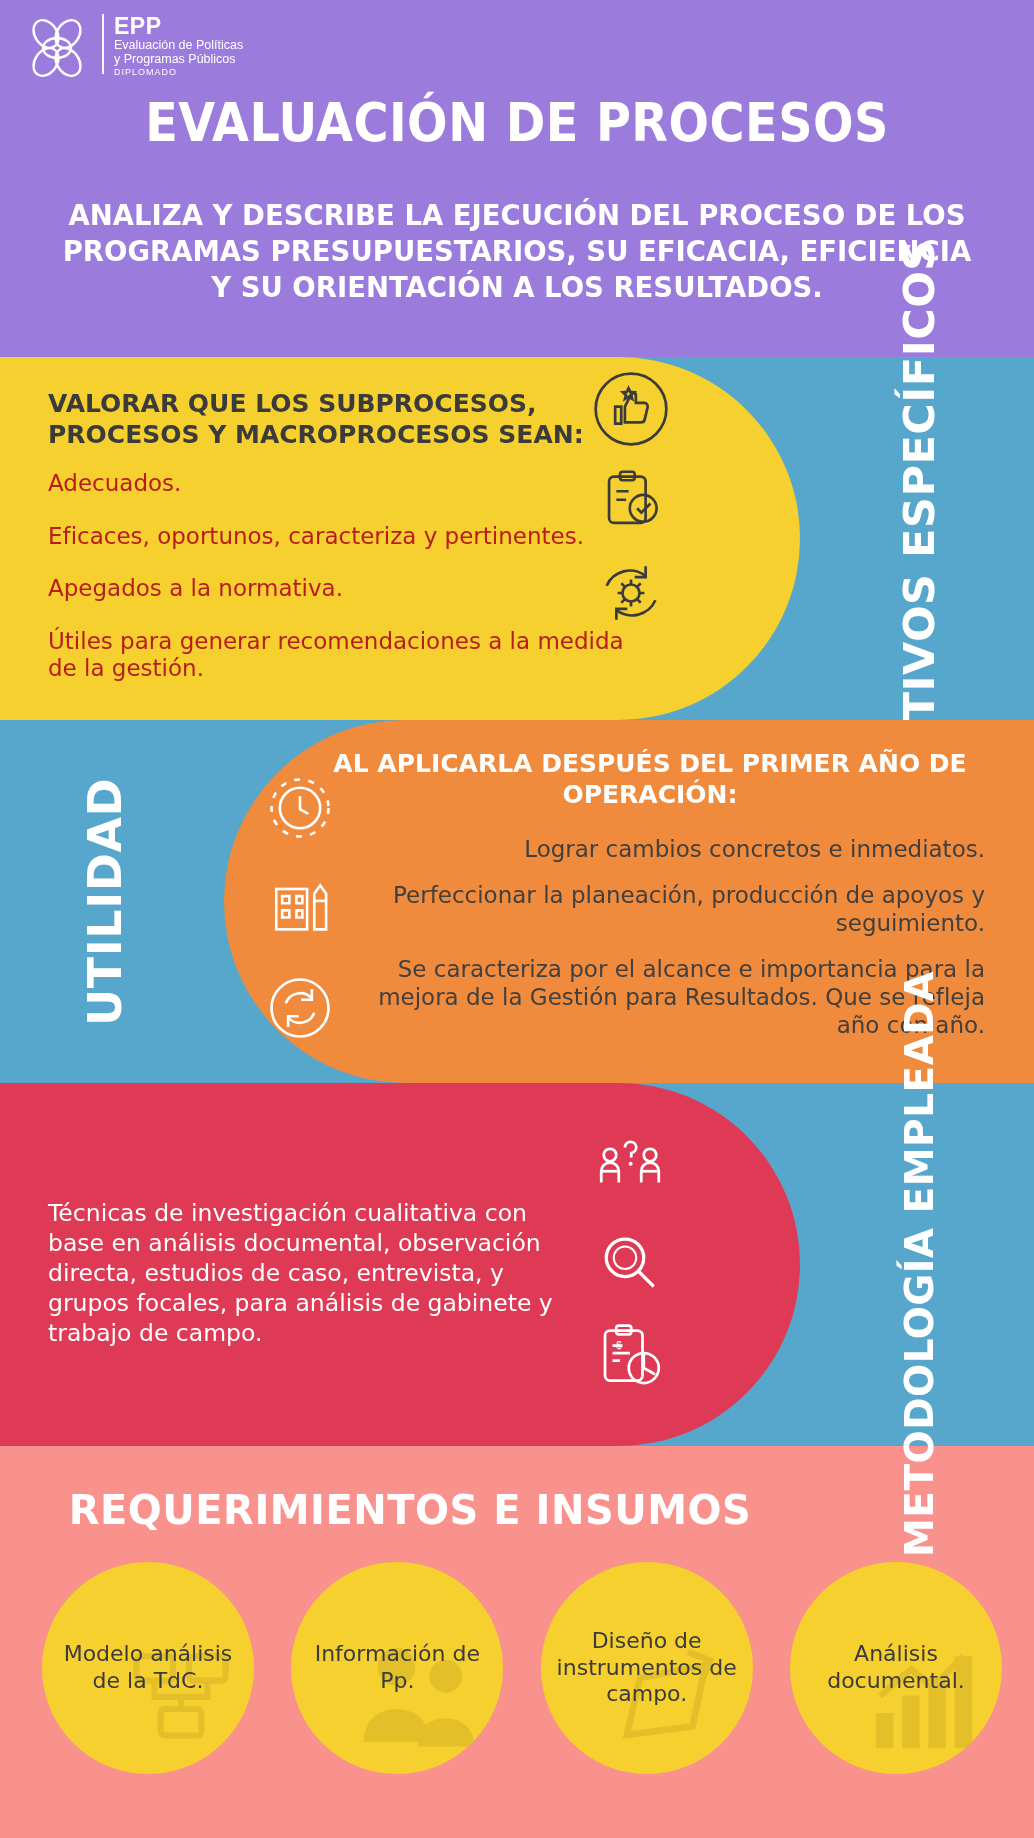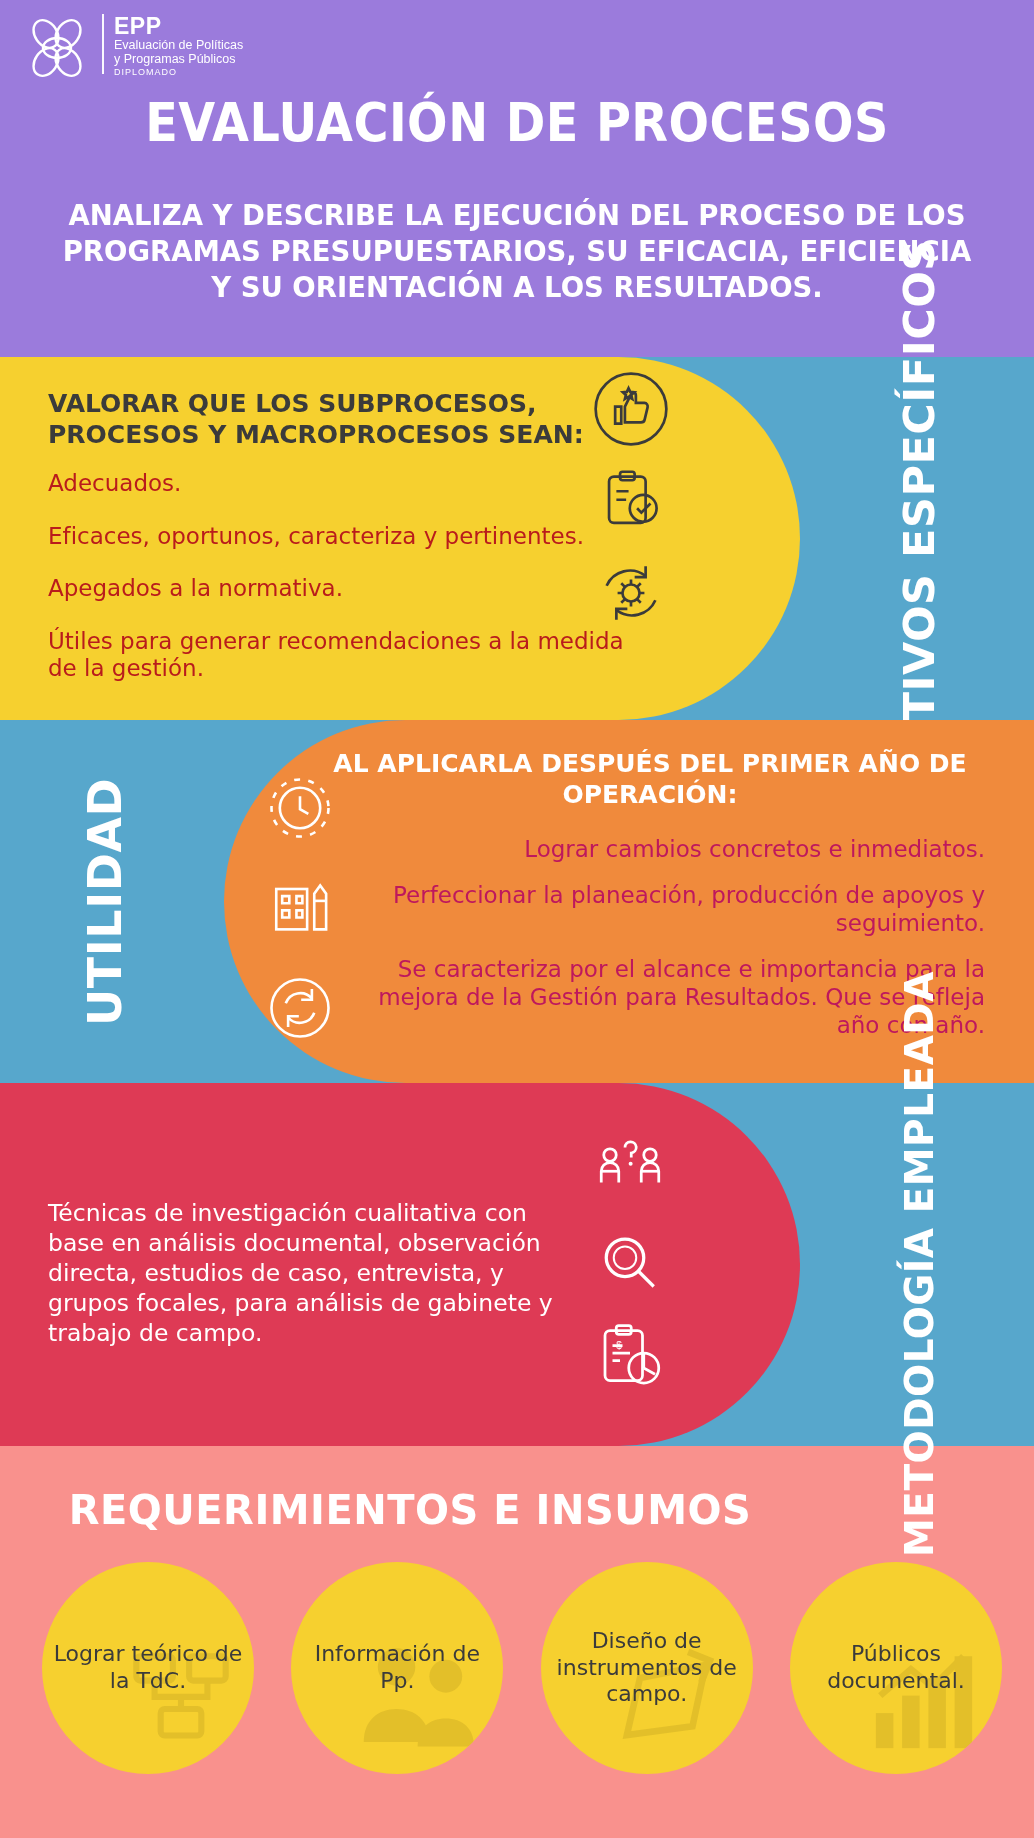--- a/index.html
+++ b/index.html
@@ -196,21 +196,21 @@
     color: #ffffff;
     font-size: 25px;
     font-weight: bold;
     font-family: "DejaVu Sans", sans-serif;
     line-height: 1.25;
   }
   .s2-list {
     position: absolute;
     left: 340px; top: 835px;
     width: 645px;
-    color: #be185d;
+    color: #404040;
     text-align: right;
   }
   .s2-list .li {
     font-size: 23px;
     line-height: 1.22;
     margin-bottom: 18px;
     font-family: "DejaVu Sans", sans-serif;
   }
   .s2-icons {
     position: absolute;
@@ -445,21 +445,21 @@
 
     <div class="circle">
       <span class="c-bg">
         <svg width="130" height="130" viewBox="0 0 64 64" fill="none" stroke="#b79a1f" stroke-width="3">
           <rect x="10" y="8" width="18" height="12" rx="2"></rect>
           <rect x="36" y="8" width="18" height="12" rx="2"></rect>
           <rect x="22" y="34" width="20" height="13" rx="2"></rect>
           <path d="M19 20v8h26v-8M32 28v6"></path>
         </svg>
       </span>
-      <span class="c-label">Lograr teórico de la TdC.</span>
+      <span class="c-label">Modelo análisis de la TdC.</span>
     </div>
 
     <div class="circle">
       <span class="c-bg">
         <svg width="150" height="150" viewBox="0 0 64 64" fill="#b79a1f" stroke="none">
           <circle cx="22" cy="20" r="8"></circle>
             <path d="M8 52c0-9 6-14 14-14s14 5 14 14z"></path>
           <circle cx="43" cy="24" r="7"></circle>
             <path d="M31 54c0-8 5-12 12-12s12 4 12 12z"></path>
         </svg>
@@ -480,18 +480,18 @@
     <div class="circle">
       <span class="c-bg">
         <svg width="140" height="140" viewBox="0 0 64 64" fill="#b79a1f" stroke="none">
           <rect x="10" y="38" width="8" height="16"></rect>
           <rect x="22" y="30" width="8" height="24"></rect>
           <rect x="34" y="22" width="8" height="32"></rect>
           <rect x="46" y="12" width="8" height="42"></rect>
           <path d="M12 30l14-12 10 8 14-14" stroke="#b79a1f" stroke-width="3" fill="none"></path>
         </svg>
       </span>
-      <span class="c-label">Públicos documental.</span>
+      <span class="c-label">Análisis documental.</span>
     </div>
 
   </div>
 
 </div>
 
 </body></html>

